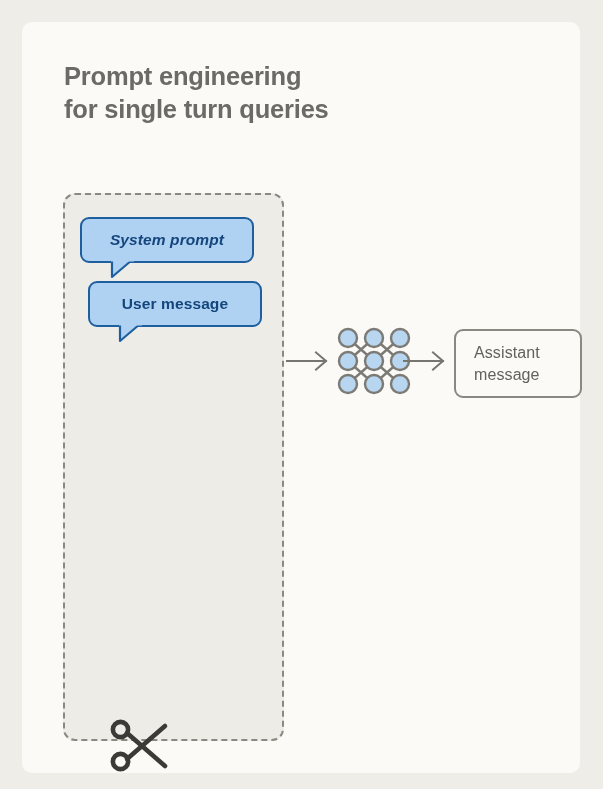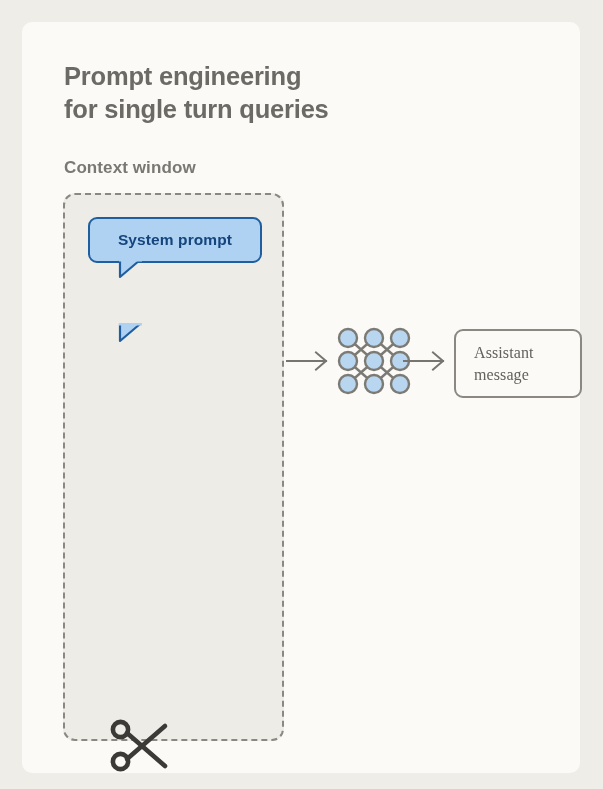--- a/index.html
+++ b/index.html
@@ -59,21 +59,21 @@
     border: 2px dashed #8A8880;
     border-radius: 12px;
   }
 
   
   .bubble-wrap {
     position: absolute;
     width: 174px;
     height: 62px;
   }
-  #bubble-system { left: 66px; top: 195px; }
+  #bubble-system { left: 58px; top: 195px; font-style: italic; }
   #bubble-user   { left: 66px; top: 259px; }
 
   .bubble-body {
     position: absolute;
     left: 0;
     top: 0;
     width: 174px;
     height: 46px;
     box-sizing: border-box;
     background: #AFD2F2;
@@ -125,21 +125,20 @@
     top: 307px;
     width: 128px;
     height: 69px;
     box-sizing: border-box;
     background: #FBFAF7;
     border: 2px solid #8A8880;
     border-radius: 9px;
     display: flex;
     align-items: center;
     padding-left: 18px;
-    font-family: Liberation Serif, serif;
   }
   #assistant-label {
     font-size: 16px;
     line-height: 22px;
     color: #63615C;
     white-space: pre-line;
     letter-spacing: 0.1px;
   }
 
   
@@ -152,35 +151,37 @@
   }
 </style>
 </head>
 <body>
 
 <div id="card">
 
   <div id="title">Prompt engineering
 for single turn queries</div>
 
-  <div id="subtitle">Context window</div>
 
   <div id="context-panel"></div>
 
   <div class="bubble-wrap" id="bubble-system">
     <div class="bubble-body">
       <span class="bubble-label">System prompt</span>
     </div>
     <svg class="bubble-tail" viewBox="0 0 34 20">
       <path d="M2 1 L2 18 L22 1 Z" fill="#AFD2F2" stroke="#1F5FA0" stroke-width="2.2" stroke-linejoin="round"></path>
       <path d="M1 1 L24 1" stroke="#AFD2F2" stroke-width="3"></path>
     </svg>
   </div>
 
   <div class="bubble-wrap" id="bubble-user">
+    <div class="bubble-body">
+      <span class="bubble-label">User message</span>
+    </div>
     <svg class="bubble-tail" viewBox="0 0 34 20">
       <path d="M2 1 L2 18 L22 1 Z" fill="#AFD2F2" stroke="#1F5FA0" stroke-width="2.2" stroke-linejoin="round"></path>
       <path d="M1 1 L24 1" stroke="#AFD2F2" stroke-width="3"></path>
     </svg>
   </div>
 
   <svg id="arrow-in" viewBox="0 0 46 22">
     <path d="M1 11 L40 11 M30 2.5 L40 11 L30 19.5" fill="none" stroke="#77756F" stroke-width="2" stroke-linecap="square" stroke-linejoin="miter"></path>
   </svg>
 

